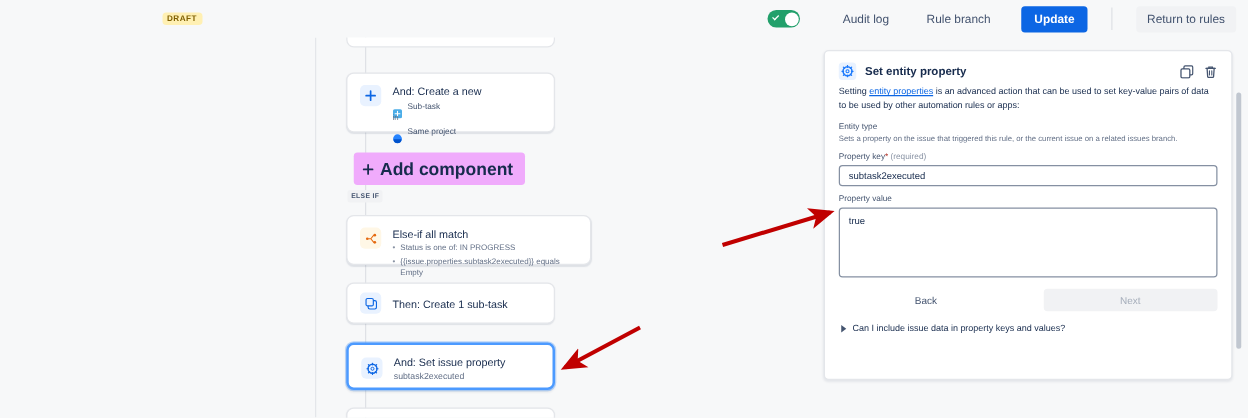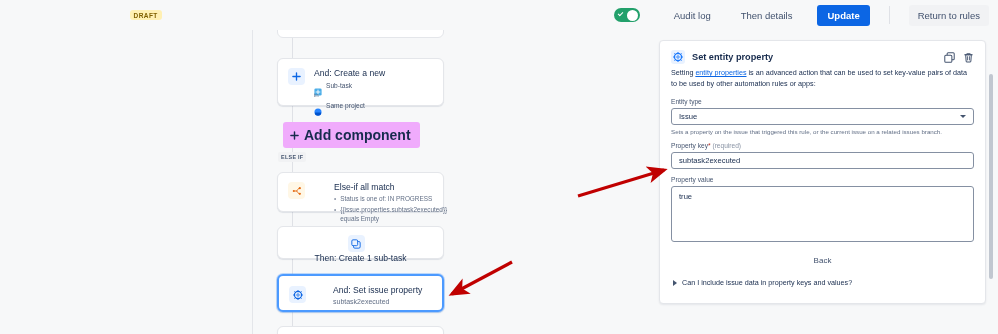--- a/index.html
+++ b/index.html
@@ -235,21 +235,21 @@
 <div id="topbar">
   <span id="rule-title">Subtasks Rules</span>
   <span id="draft-badge">DRAFT</span>
 
   <div id="topbar-right">
     <span class="toggle">
       <span class="chk"></span>
       <span class="knob"></span>
     </span>
     <span class="tb-link">Audit log</span>
-    <span class="tb-link">Then details</span>
+    <span class="tb-link">Rule branch</span>
     <button class="tb-btn-primary">Update</button>
     <span class="tb-sep"></span>
     <button class="tb-btn-subtle">Return to rules</button>
   </div>
 </div>
 
 <div id="canvas">
   <div id="left-divider"></div>
   <div id="spine"></div>
 
@@ -289,21 +289,21 @@
     <span>
       <svg width="9" height="9" viewBox="0 0 10 10">
           <path d="M5 1v8M1 5h8" stroke="#172B4D" stroke-width="1.6" stroke-linecap="round"></path>
         </svg>
     </span>
     <span>Add component</span>
   </button>
 
   <div id="elseif-badge" style="top:122px;">ELSE IF</div>
 
-  <div class="node" style="top:142px; width:167px; height:40px;gap:20px;">
+  <div class="node" style="top:142px; width:196px; height:40px;">
     <span class="node-ico ico-orange">
       <svg width="10" height="10" viewBox="0 0 12 12">
         <circle cx="2.2" cy="6" r="1.3" fill="#E56910"></circle>
         <circle cx="9.4" cy="2.6" r="1.3" fill="#E56910"></circle>
         <circle cx="9.4" cy="9.4" r="1.3" fill="#E56910"></circle>
         <path d="M3.4 6h2.2M5.6 6l2.6-3.2M5.6 6l2.6 3.2" stroke="#E56910" stroke-width="1" fill="none" stroke-linecap="round"></path>
       </svg>
     </span>
     <div class="node-body">
       <div class="node-title">Else-if all match</div>
@@ -311,33 +311,33 @@
         <span class="cond-dot">•</span>
         <span>Status is one of: IN PROGRESS</span>
       </div>
       <div class="cond-row">
         <span class="cond-dot">•</span>
         <span>{{issue.properties.subtask2executed}} equals Empty</span>
       </div>
     </div>
   </div>
 
-  <div class="node" style="top:196px; width:167px; height:33px; align-items:center;flex-direction:column;">
+  <div class="node" style="top:196px; width:167px; height:33px; align-items:center;">
     <span class="node-ico ico-blue" style="margin-top:0;">
       <svg width="10" height="10" viewBox="0 0 12 12">
         <rect x="3" y="3" width="8" height="8" rx="1.6" fill="none" stroke="#0C66E4" stroke-width="1.1"></rect>
         <rect x="1" y="1" width="7" height="7" rx="1.4" fill="#E9F2FF" stroke="#0C66E4" stroke-width="1.1"></rect>
       </svg>
     </span>
     <div class="node-body">
       <div class="node-title">Then: Create 1 sub-task</div>
     </div>
   </div>
 
-  <div class="node selected" style="top:244px; width:167px; height:38px;gap:18px;">
+  <div class="node selected" style="top:244px; width:167px; height:38px;">
     <span class="node-ico ico-blue" style="margin-top:2px;">
       <svg width="10" height="10" viewBox="0 0 14 14">
         <circle cx="7" cy="7" r="5" fill="none" stroke="#0C66E4" stroke-width="1.6"></circle>
         <circle cx="7" cy="7" r="1.7" fill="#E9F2FF" stroke="#0C66E4" stroke-width="1.1"></circle>
         <path d="M7 0.6v2M7 11.4v2M0.6 7h2M11.4 7h2M2.4 2.4l1.4 1.4M10.2 10.2l1.4 1.4M11.6 2.4l-1.4 1.4M3.8 10.2l-1.4 1.4" stroke="#0C66E4" stroke-width="1.3" stroke-linecap="round"></path>
       </svg>
     </span>
     <div class="node-body">
       <div class="node-title">And: Set issue property</div>
       <div class="node-sub">subtask2executed</div>
@@ -381,42 +381,39 @@
   </div>
 
   <div id="panel-body">
 
 
     <div id="desc">
       <span>Setting </span><a>entity properties</a><span> is an advanced action that can be used to set key-value pairs of data to be used by other automation rules or apps:</span>
     </div>
 
     <div class="fld-label">Entity type</div>
-    <div class="select-box">
-      <span>Issue</span>
-      <span class="caret"></span>
-    </div>
     <div class="helper">Sets a property on the issue that triggered this rule, or the current issue on a related issues branch.</div>
 
     <div class="fld-label">
       <span>Property key</span><span class="req">*</span>
       <span class="opt">(required)</span>
     </div>
     <div class="text-input">
       <span>subtask2executed</span>
     </div>
 
     <div class="fld-label">Property value</div>
     <div class="textarea">
       <span>true</span>
     </div>
   </div>
 
   <div id="panel-footer">
     <button class="foot-btn foot-back">Back</button>
+    <button class="foot-btn foot-next">Next</button>
   </div>
 
   <div id="expander">
     <span class="arrow"></span>
     <span id="expander-txt">Can I include issue data in property keys and values?</span>
   </div>
 </div>
 
 <svg id="arrows">
   <defs>

